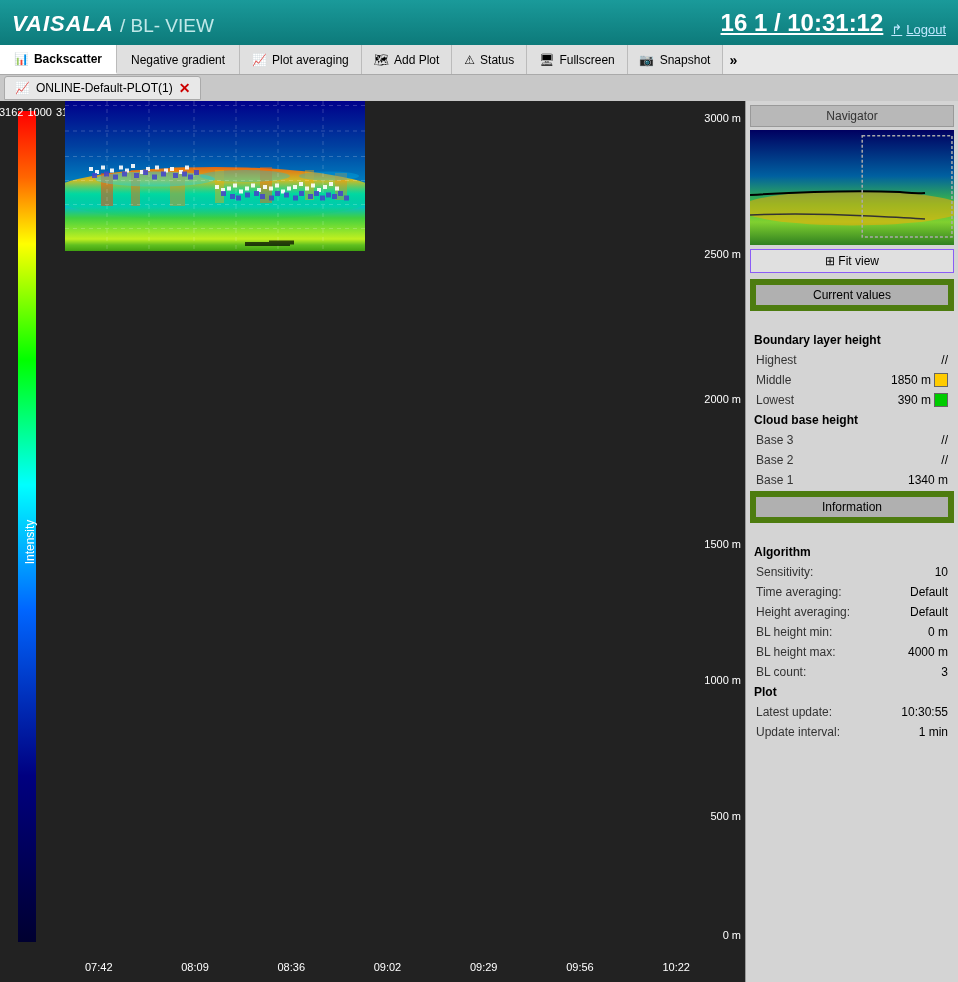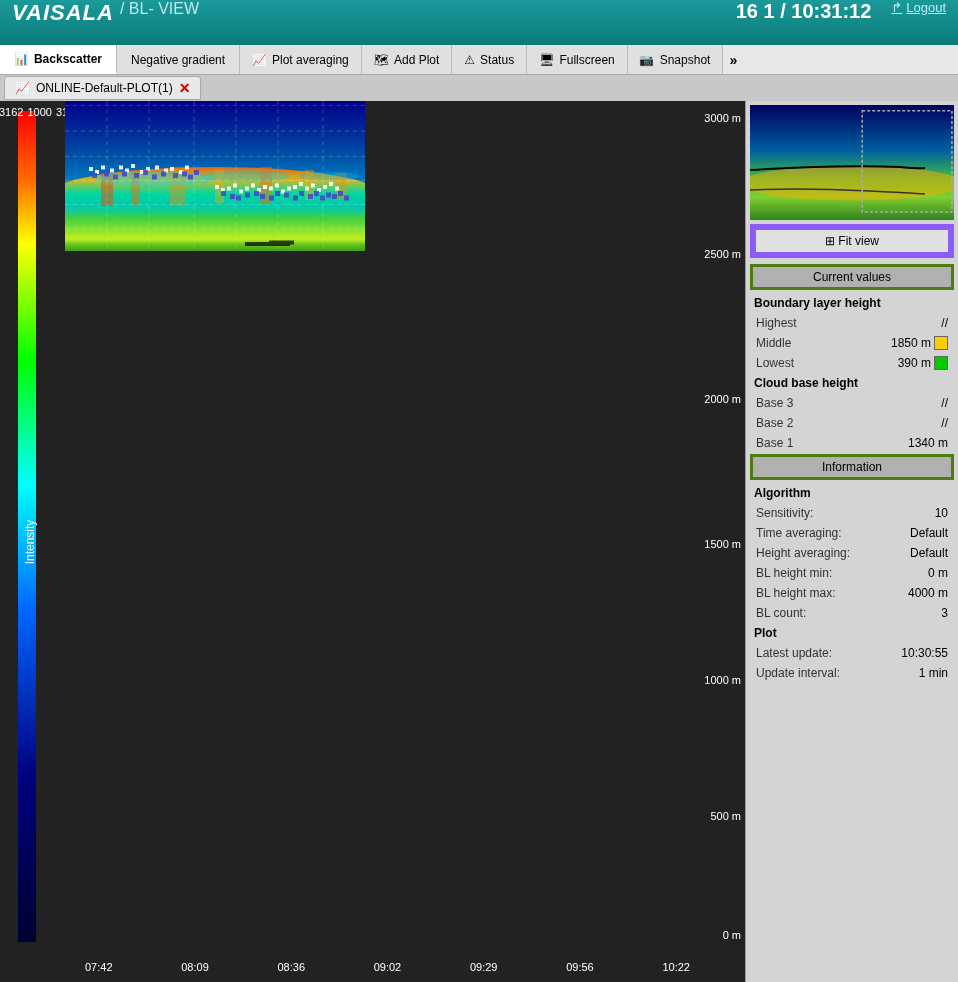--- a/index.html
+++ b/index.html
@@ -3,42 +3,43 @@
   <meta charset="utf-8">
   <style>
     * { margin: 0; padding: 0; box-sizing: border-box; }
     body { width: 958px; height: 982px; font-family: Arial, sans-serif; font-size: 12px; background: #d0d0d0; overflow: hidden; }
 
     
     #header {
       background: linear-gradient(180deg, #1a9a9a 0%, #0d7a7a 100%);
       height: 45px;
       display: flex;
-      align-items: flex-start;
-      padding: 0 12px;
+      align-items: flex-end;
+      padding: 8px 12px;
       color: white;
     }
     #logo-vaisala {
       font-size: 22px;
       font-weight: bold;
       color: white;
       letter-spacing: 1px;
       font-style: italic;
     }
     #logo-blview {
-      font-size: 16px;
+      font-size: 19px;
       color: #c0e8e8;
       margin-left: 6px;
     }
     #header-time {
       margin-left: auto;
-      font-size: 20px;
+      font-size: 24px;
       font-weight: bold;
       color: white;
-      margin-right: 20px;
+      margin-right: 8px;
+      text-decoration: underline;
     }
     #logout-btn {
       color: #c0e8ff;
       text-decoration: underline;
       cursor: pointer;
       font-size: 13px;
       display: flex;
       align-items: center;
       gap: 4px;
     }
@@ -240,34 +241,34 @@
       margin-bottom: 4px;
       position: relative;
       overflow: hidden;
     }
 
     #fit-view-btn {
       display: block;
       width: 100%;
       padding: 4px;
       background: #e0e0e0;
-      border: 6px solid #8b5cf6;
+      border: 1px solid #8b5cf6;
       text-align: center;
       cursor: pointer;
       font-size: 12px;
       margin-bottom: 6px;
     }
 
     .section-header {
       background: #b0b0b0;
-      border: 3px solid #4d7c0f;
+      border: 6px solid #4d7c0f;
       padding: 3px 6px;
       font-size: 12px;
       text-align: center;
-      margin-bottom: 4px;
+      margin-bottom: 20px;
     }
 
     .subsection-title {
       font-weight: bold;
       font-size: 12px;
       padding: 2px 4px;
       margin-bottom: 2px;
     }
 
     .data-row {
@@ -522,20 +523,21 @@
       <span class="x-label">08:36</span>
       <span class="x-label">09:02</span>
       <span class="x-label">09:29</span>
       <span class="x-label">09:56</span>
       <span class="x-label">10:22</span>
     </div>
   </div>
 
   <div id="right-panel">
 
+    <div class="panel-section-title">Navigator</div>
     <div class="navigator-img">
       <svg width="100%" height="100%" xmlns="http://www.w3.org/2000/svg">
         <defs>
           <linearGradient id="navGrad" x1="0" y1="0" x2="0" y2="1">
             <stop offset="0%" stop-color="#000060"></stop>
             <stop offset="40%" stop-color="#0060a0"></stop>
             <stop offset="65%" stop-color="#40c040"></stop>
             <stop offset="80%" stop-color="#80d030"></stop>
             <stop offset="100%" stop-color="#308020"></stop>
           </linearGradient>

